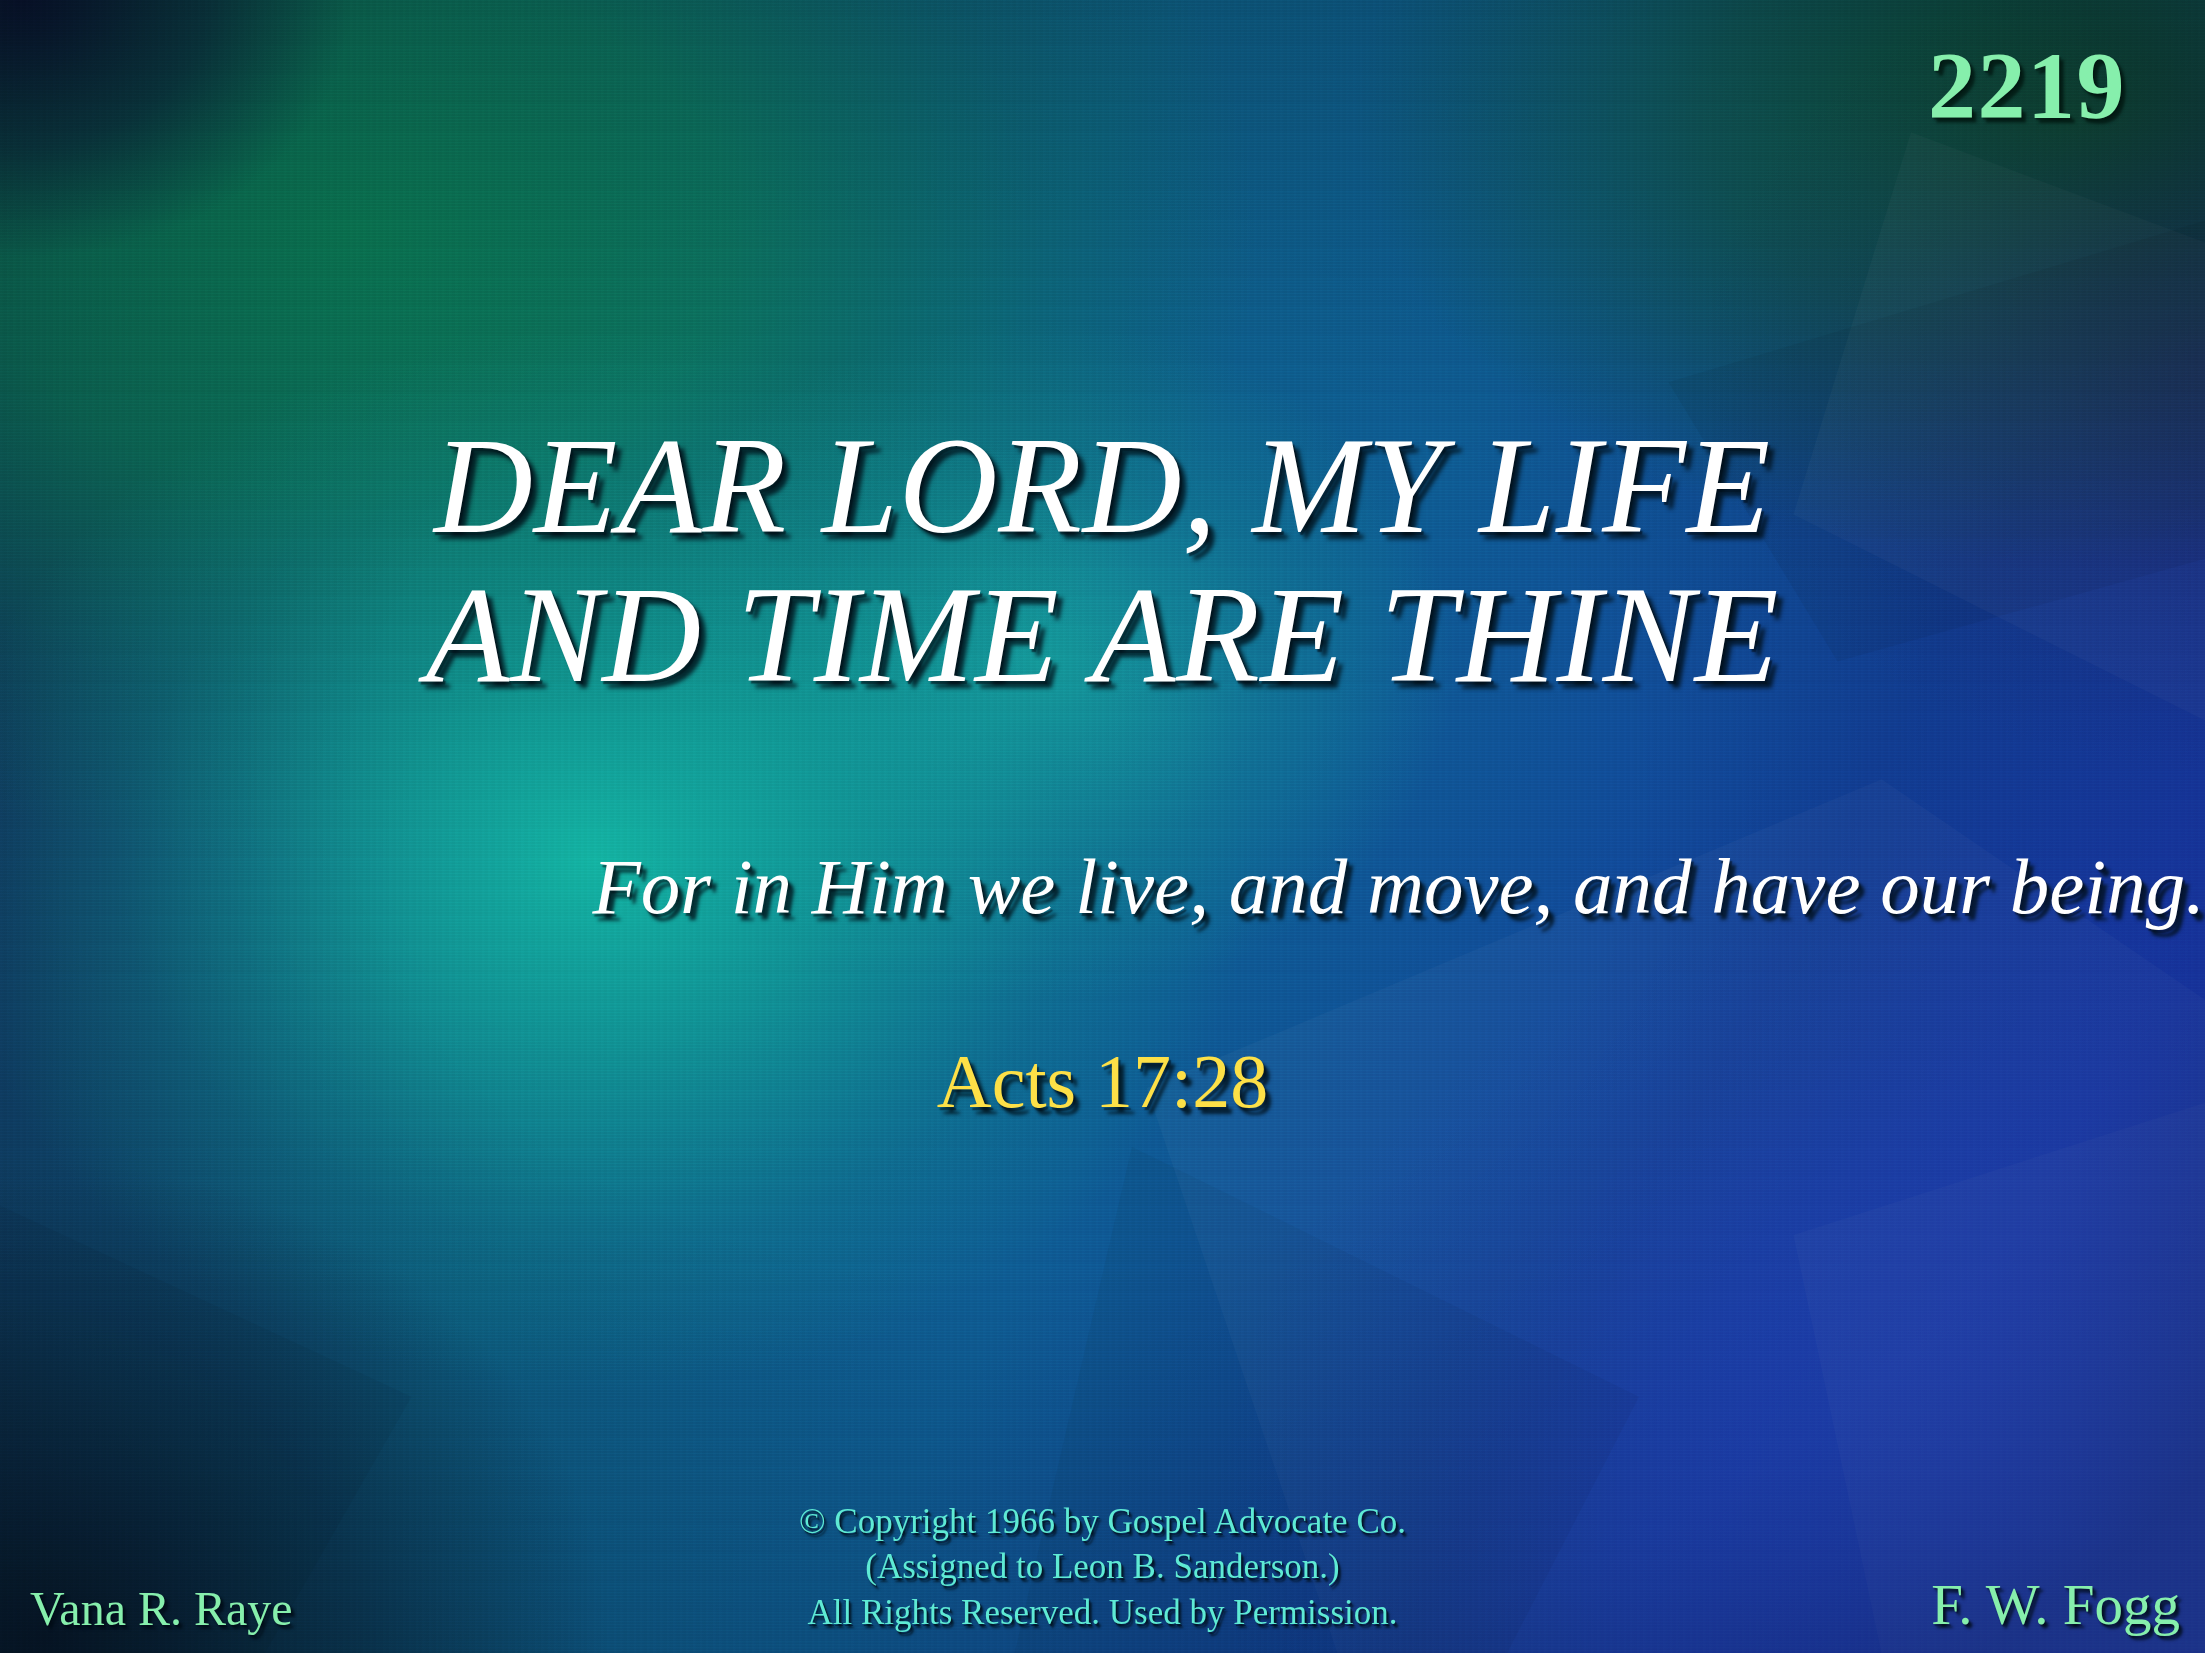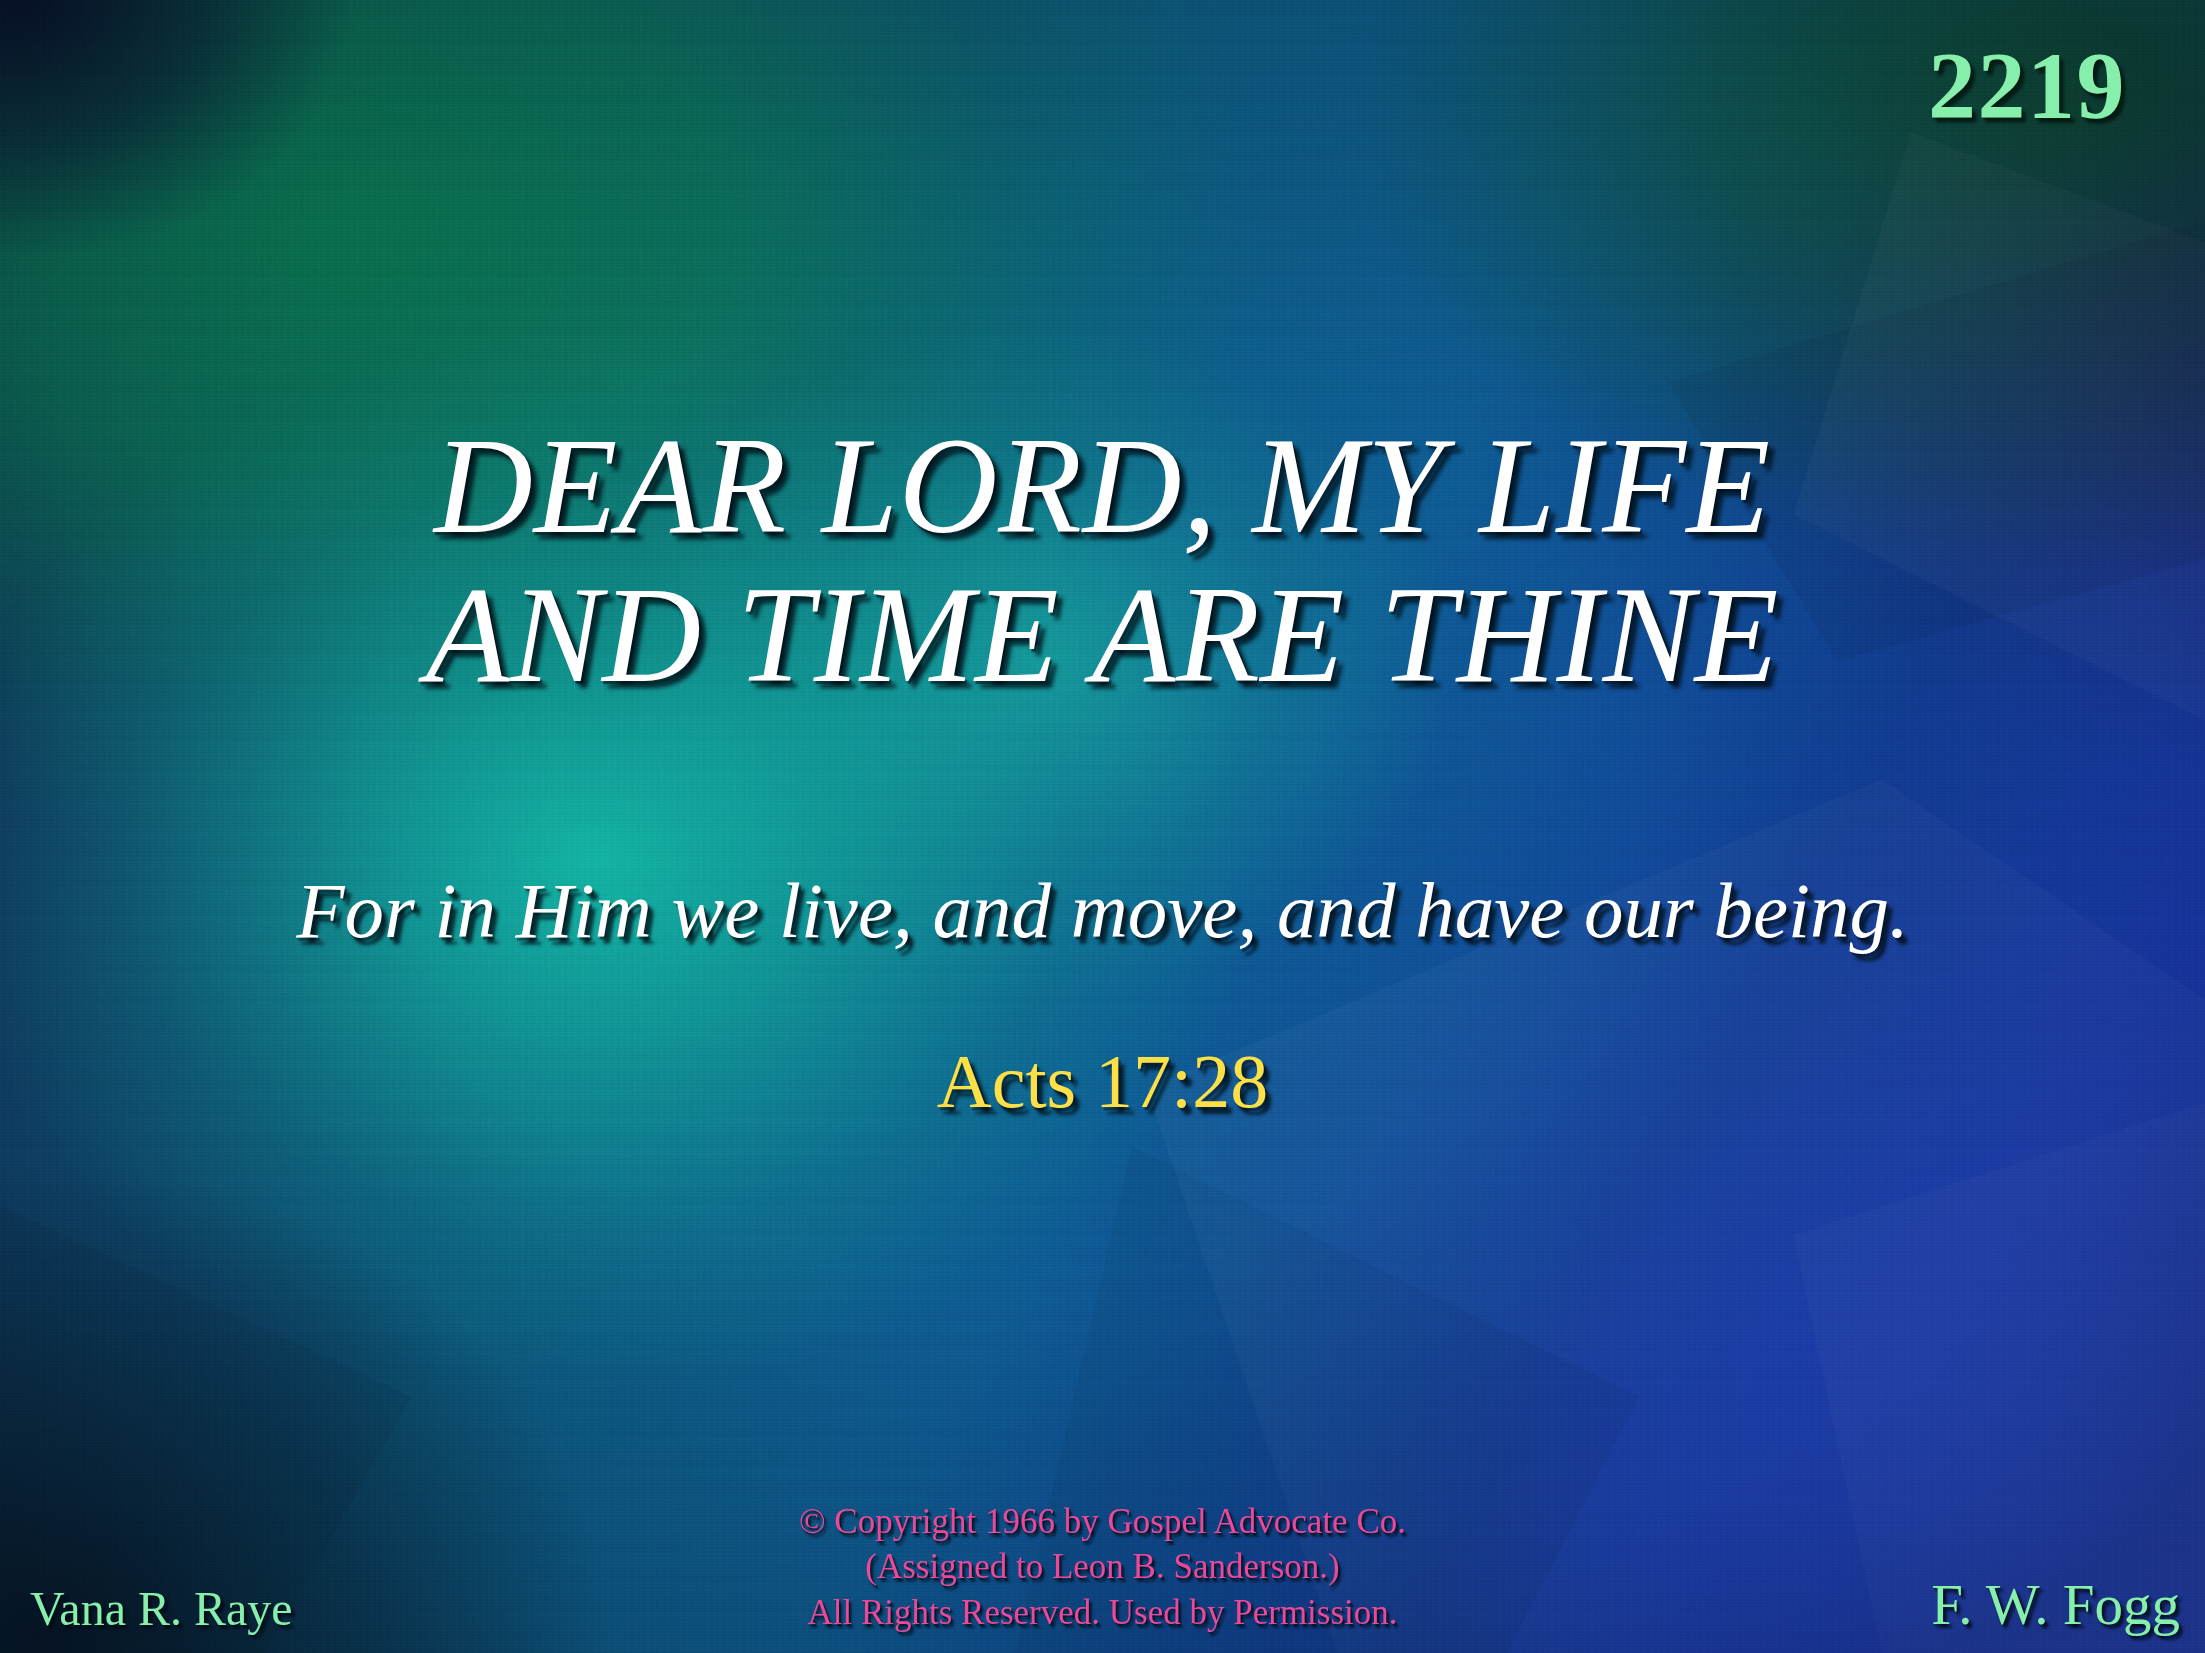--- a/index.html
+++ b/index.html
@@ -171,24 +171,24 @@
     letter-spacing: 0.7px;
     white-space: nowrap;
     text-shadow:
        6.6px 7.4px 4.4px rgba(0,14,22,0.80),
        2.2px 2.9px 1.5px rgba(0,10,18,0.62);
   }
 
   
   .verse-block {
     position: absolute;
-    top: 868px;
+    top: 844px;
     left: 0;
     width: 100%;
-    text-align: center;
+    text-align: right;
   }
   .verse-text {
     display: inline-block;
     color: #ffffff;
     font-size: 79px;
     font-style: italic;
     line-height: 1.1;
     white-space: nowrap;
     text-shadow:
        5.9px 6.6px 3.7px rgba(0,14,22,0.78),
@@ -217,21 +217,21 @@
   
   .copyright-block {
     position: absolute;
     bottom: 19px;
     left: 0;
     width: 100%;
     text-align: center;
   }
   .copyright-line {
     display: block;
-    color: #ec4899;
+    color: #5eead4;
     font-size: 35px;
     line-height: 1.30;
     white-space: nowrap;
     text-shadow:
        2.9px 3.7px 2.2px rgba(0,14,24,0.72),
        1.5px 1.5px 0.7px rgba(0,10,18,0.55);
   }
 
   
   .credit-left {

